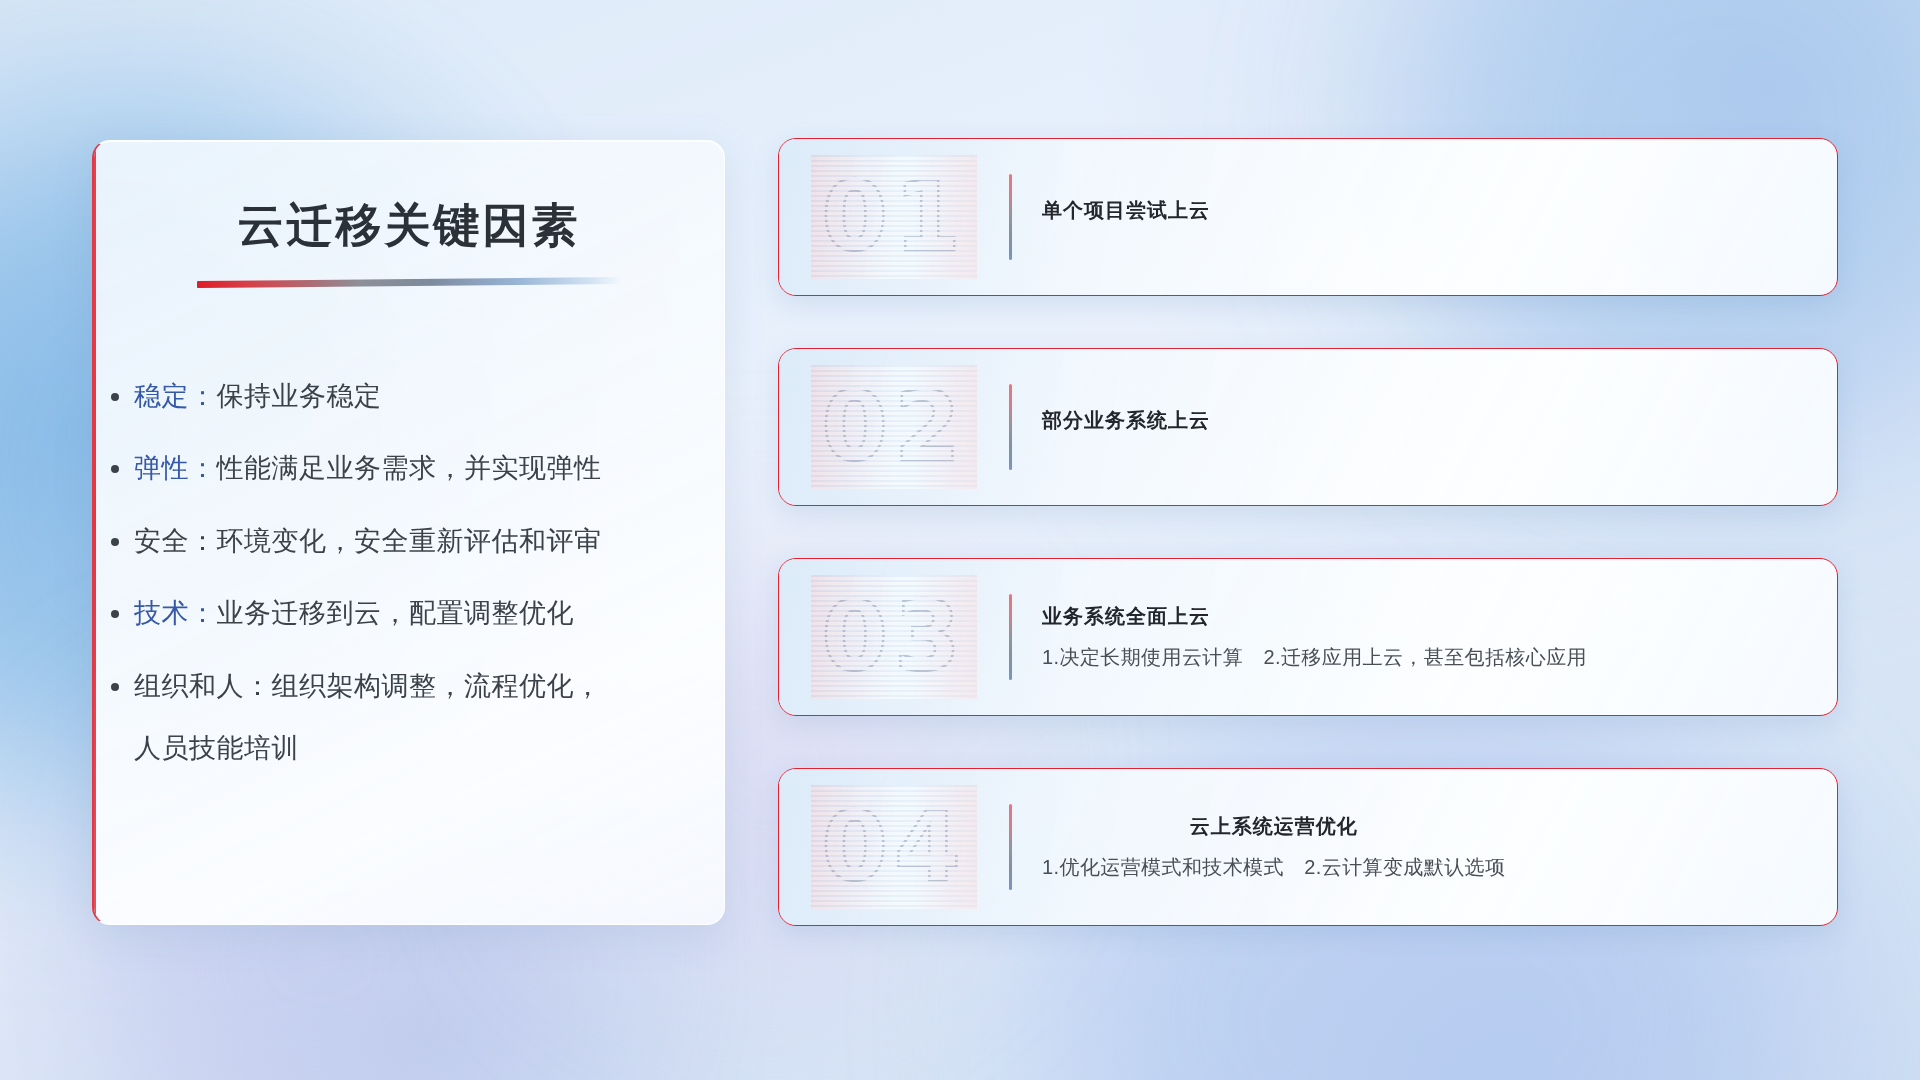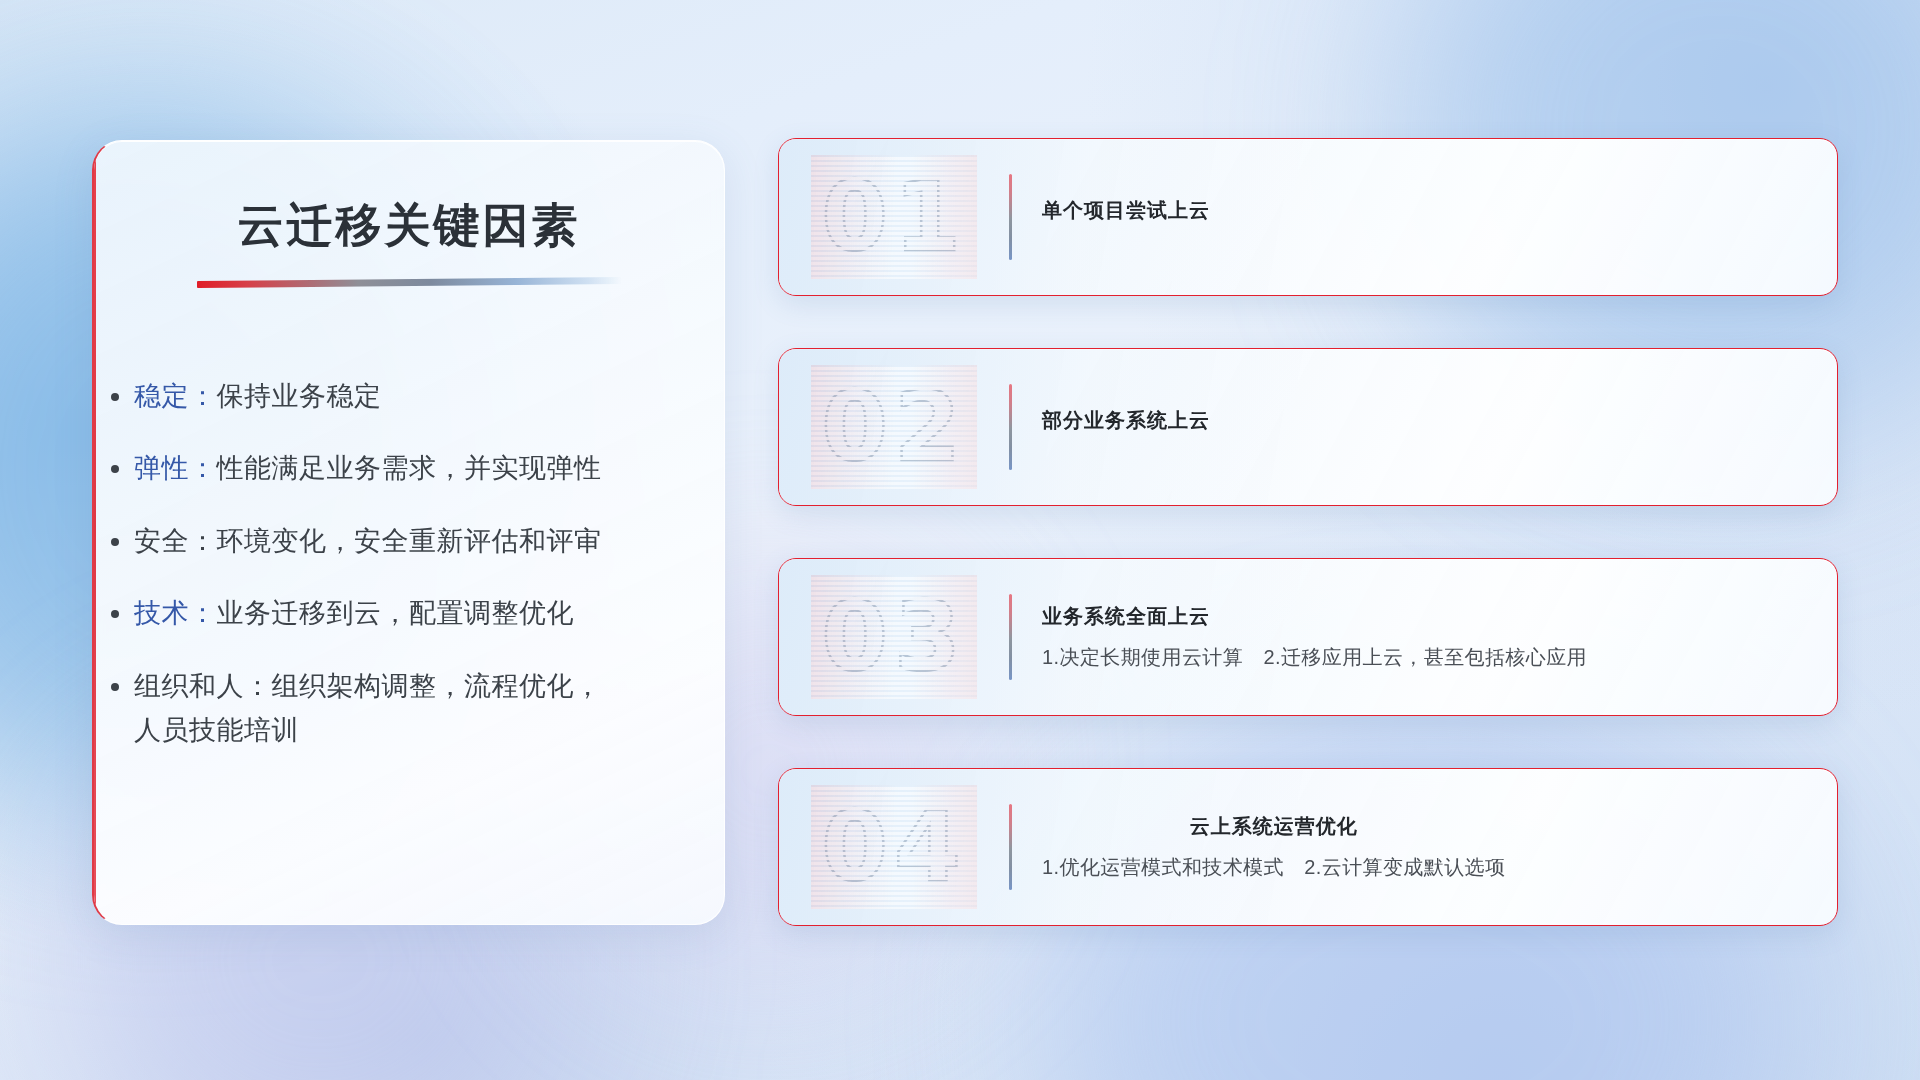--- a/index.html
+++ b/index.html
@@ -20,21 +20,21 @@
   .b2 { left:60px; top:720px; width:520px; height:480px; background:rgba(196,200,238,0.50); }
   .b3 { right:-120px; top:-180px; width:640px; height:620px; background:rgba(150,190,234,0.45); }
   .b4 { right:120px; bottom:-240px; width:760px; height:600px; background:rgba(170,196,240,0.45); }
   .b5 { left:560px; top:560px; width:420px; height:420px; background:rgba(214,208,240,0.40); }
 
   .stage { position:absolute; inset:0; }
 
   
   .left-panel {
     position:absolute; left:92px; top:140px; width:633px; height:785px;
-    border-radius:30px;
+    border-radius:18px;
     background: linear-gradient(155deg, rgba(238,246,253,0.92) 0%, rgba(246,250,254,0.95) 40%, rgba(252,253,255,0.97) 75%, rgba(247,250,254,0.93) 100%);
     border:1px solid rgba(255,255,255,0.9);
     border-left:2px solid #e03a46;
     box-shadow: 0 10px 40px rgba(90,130,180,0.14), inset 0 1px 0 rgba(255,255,255,0.9);
     backdrop-filter: blur(6px);
     overflow:hidden;
   }
   .left-panel::after{
     content:""; position:absolute; left:0; top:0; width:2px; height:100%;
     background:linear-gradient(180deg,#e8404c 0%,#df3744 50%,#e8505c 100%);
@@ -50,21 +50,21 @@
     transform:skewY(-0.55deg);
   }
   .factor-list { margin:92px 0 0 0; padding:0 40px 0 40px; }
   .factor {
     font-size:27px; line-height:1.35; color:#3c4249; margin-bottom:36px;
     letter-spacing:0.5px; white-space:nowrap;
   }
   .factor .k { color:#3558a8; }
   .factor .k.plain { color:#3c4249; }
   .factor.wrap { white-space:normal; }
-  .factor .cont { display:block; margin-top:8px; }
+  .factor .cont { display:block; margin-top:26px; }
 
   
   .cards { position:absolute; left:778px; top:138px; width:1060px; }
   .card {
     position:relative; height:158px; margin-bottom:52px;
     border-radius:18px;
     background: linear-gradient(118deg, rgba(236,244,252,0.96) 0%, rgba(246,250,254,0.97) 38%, rgba(253,254,255,0.99) 68%, rgba(247,251,255,0.96) 100%);
     border:1.6px solid #e3202f;
     box-shadow: 0 8px 26px rgba(90,130,180,0.16), inset 0 1px 0 rgba(255,255,255,0.95);
     overflow:hidden;

